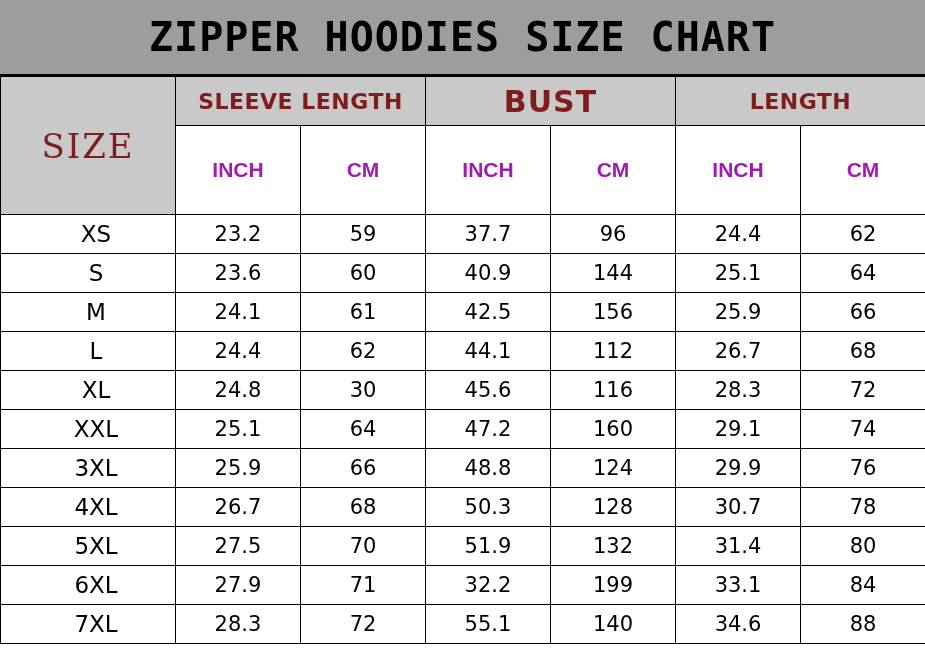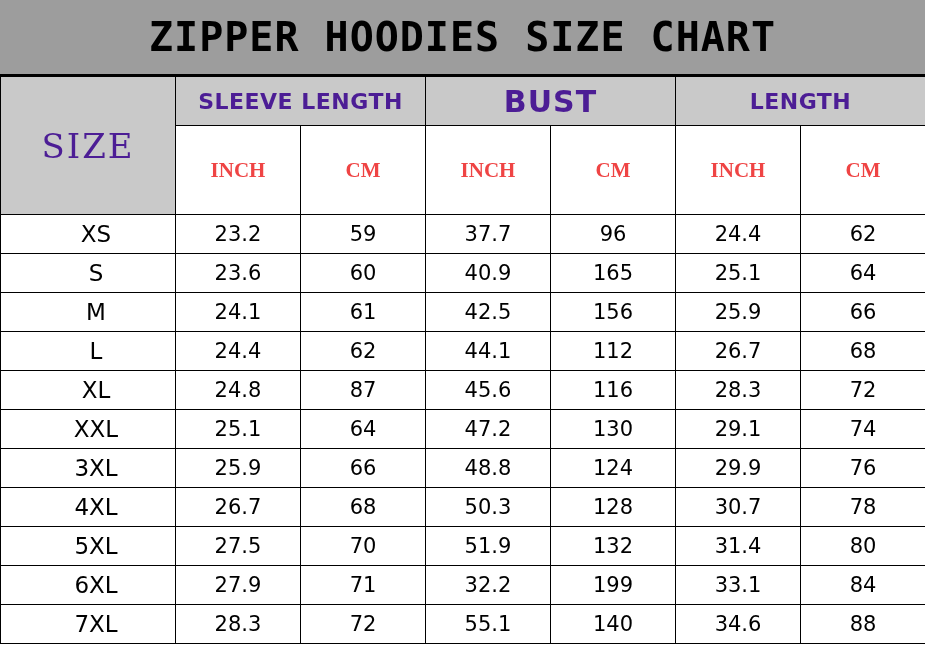--- a/index.html
+++ b/index.html
@@ -47,21 +47,21 @@
     text-align: center;
     vertical-align: middle;
     padding: 0;
   }
   .group-row td {
     background: #c9c9c9;
     height: 48px;
     font-family: "DejaVu Serif", serif;
     font-size: 23px;
     font-weight: bold;
-    color: #4c1d95;
+    color: #7f1d1d;
   }
   .group-row td.size-head {
     font-family: "DejaVu Serif", serif;
     font-size: 34px;
     font-weight: normal;
     letter-spacing: 2px;
   }
   .group-row td.grp-sleeve,
   .group-row td.grp-length {
     font-family: "DejaVu Sans", sans-serif;
@@ -70,24 +70,24 @@
     letter-spacing: 0.5px;
   }
   .group-row td.grp-bust {
     font-family: "DejaVu Sans", sans-serif;
     font-size: 30px;
     font-weight: bold;
     letter-spacing: 1px;
   }
   .unit-row td {
     height: 88px;
-    font-family: Liberation Serif, serif;
+    font-family: Liberation Sans, sans-serif;
     font-size: 21px;
     font-weight: bold;
-    color: #ef4444;
+    color: #a21caf;
     background: #ffffff;
     vertical-align: bottom;
     padding-bottom: 16px;
     margin-top: 9px;
   }
   .data-row td {
     height: 38px;
     font-family: "DejaVu Sans", sans-serif;
     font-size: 21px;
     color: #000000;
@@ -142,21 +142,21 @@
         <td>37.7</td>
         <td>96</td>
         <td>24.4</td>
         <td>62</td>
       </tr>
       <tr class="data-row">
         <td class="size-cell">S</td>
         <td>23.6</td>
         <td>60</td>
         <td>40.9</td>
-        <td>165</td>
+        <td>144</td>
         <td>25.1</td>
         <td>64</td>
       </tr>
       <tr class="data-row">
         <td class="size-cell">M</td>
         <td>24.1</td>
         <td>61</td>
         <td>42.5</td>
         <td>156</td>
         <td>25.9</td>
@@ -167,32 +167,32 @@
         <td>24.4</td>
         <td>62</td>
         <td>44.1</td>
         <td>112</td>
         <td>26.7</td>
         <td>68</td>
       </tr>
       <tr class="data-row">
         <td class="size-cell">XL</td>
         <td>24.8</td>
-        <td>87</td>
+        <td>30</td>
         <td>45.6</td>
         <td>116</td>
         <td>28.3</td>
         <td>72</td>
       </tr>
       <tr class="data-row">
         <td class="size-cell">XXL</td>
         <td>25.1</td>
         <td>64</td>
         <td>47.2</td>
-        <td>130</td>
+        <td>160</td>
         <td>29.1</td>
         <td>74</td>
       </tr>
       <tr class="data-row">
         <td class="size-cell">3XL</td>
         <td>25.9</td>
         <td>66</td>
         <td>48.8</td>
         <td>124</td>
         <td>29.9</td>

